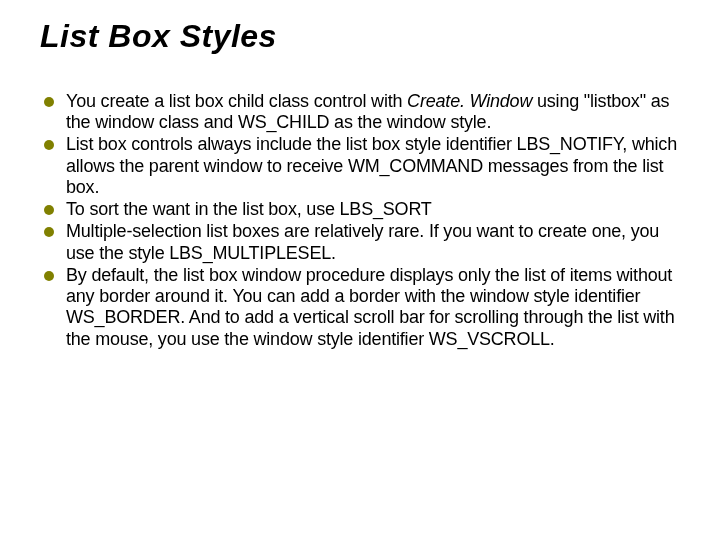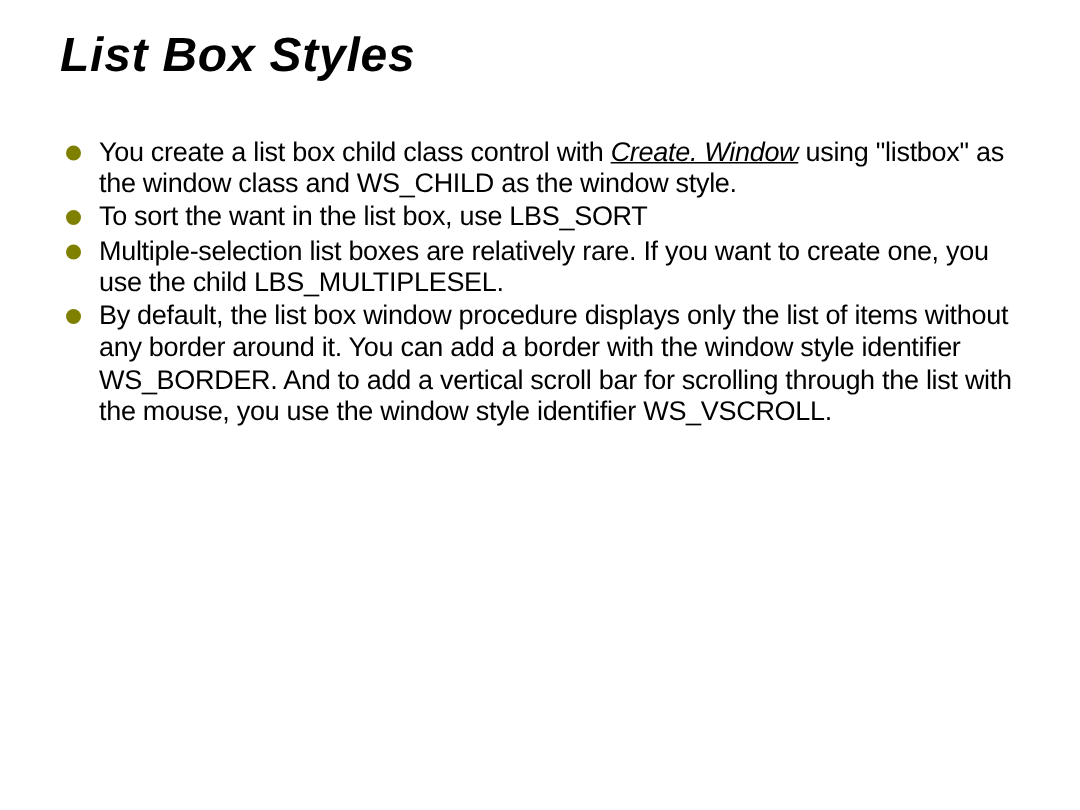--- a/index.html
+++ b/index.html
@@ -11,26 +11,27 @@
   ul.bullets > li::before {
     content: '';
     position: absolute;
     left: 4px;
     top: 6px;
     width: 10px;
     height: 10px;
     background: #808000;
     border-radius: 50%;
   }
-  .italic { font-style: italic; text-decoration: underline; }
+  .italic { font-style: italic; }
 </style>
 </head>
 <body>
 
 <div class="slide">
   <h1 class="title">List Box Styles</h1>
   <ul class="bullets">
       <li><span>You create a list box child class control with </span><span class="italic">Create. Window</span><span> using "listbox" as the window class and WS_CHILD as the window style.</span></li>
+      <li><span>List box controls always include the list box style identifier LBS_NOTIFY, which allows the parent window to receive WM_COMMAND messages from the list box.</span></li>
       <li><span>To sort the want in the list box, use LBS_SORT</span></li>
-      <li><span>Multiple-selection list boxes are relatively rare. If you want to create one, you use the child LBS_MULTIPLESEL.</span></li>
+      <li><span>Multiple-selection list boxes are relatively rare. If you want to create one, you use the style LBS_MULTIPLESEL.</span></li>
       <li><span>By default, the list box window procedure displays only the list of items without any border around it. You can add a border with the window style identifier WS_BORDER. And to add a vertical scroll bar for scrolling through the list with the mouse, you use the window style identifier WS_VSCROLL.</span></li>
     </ul>
 </div>
 
 </body></html>

